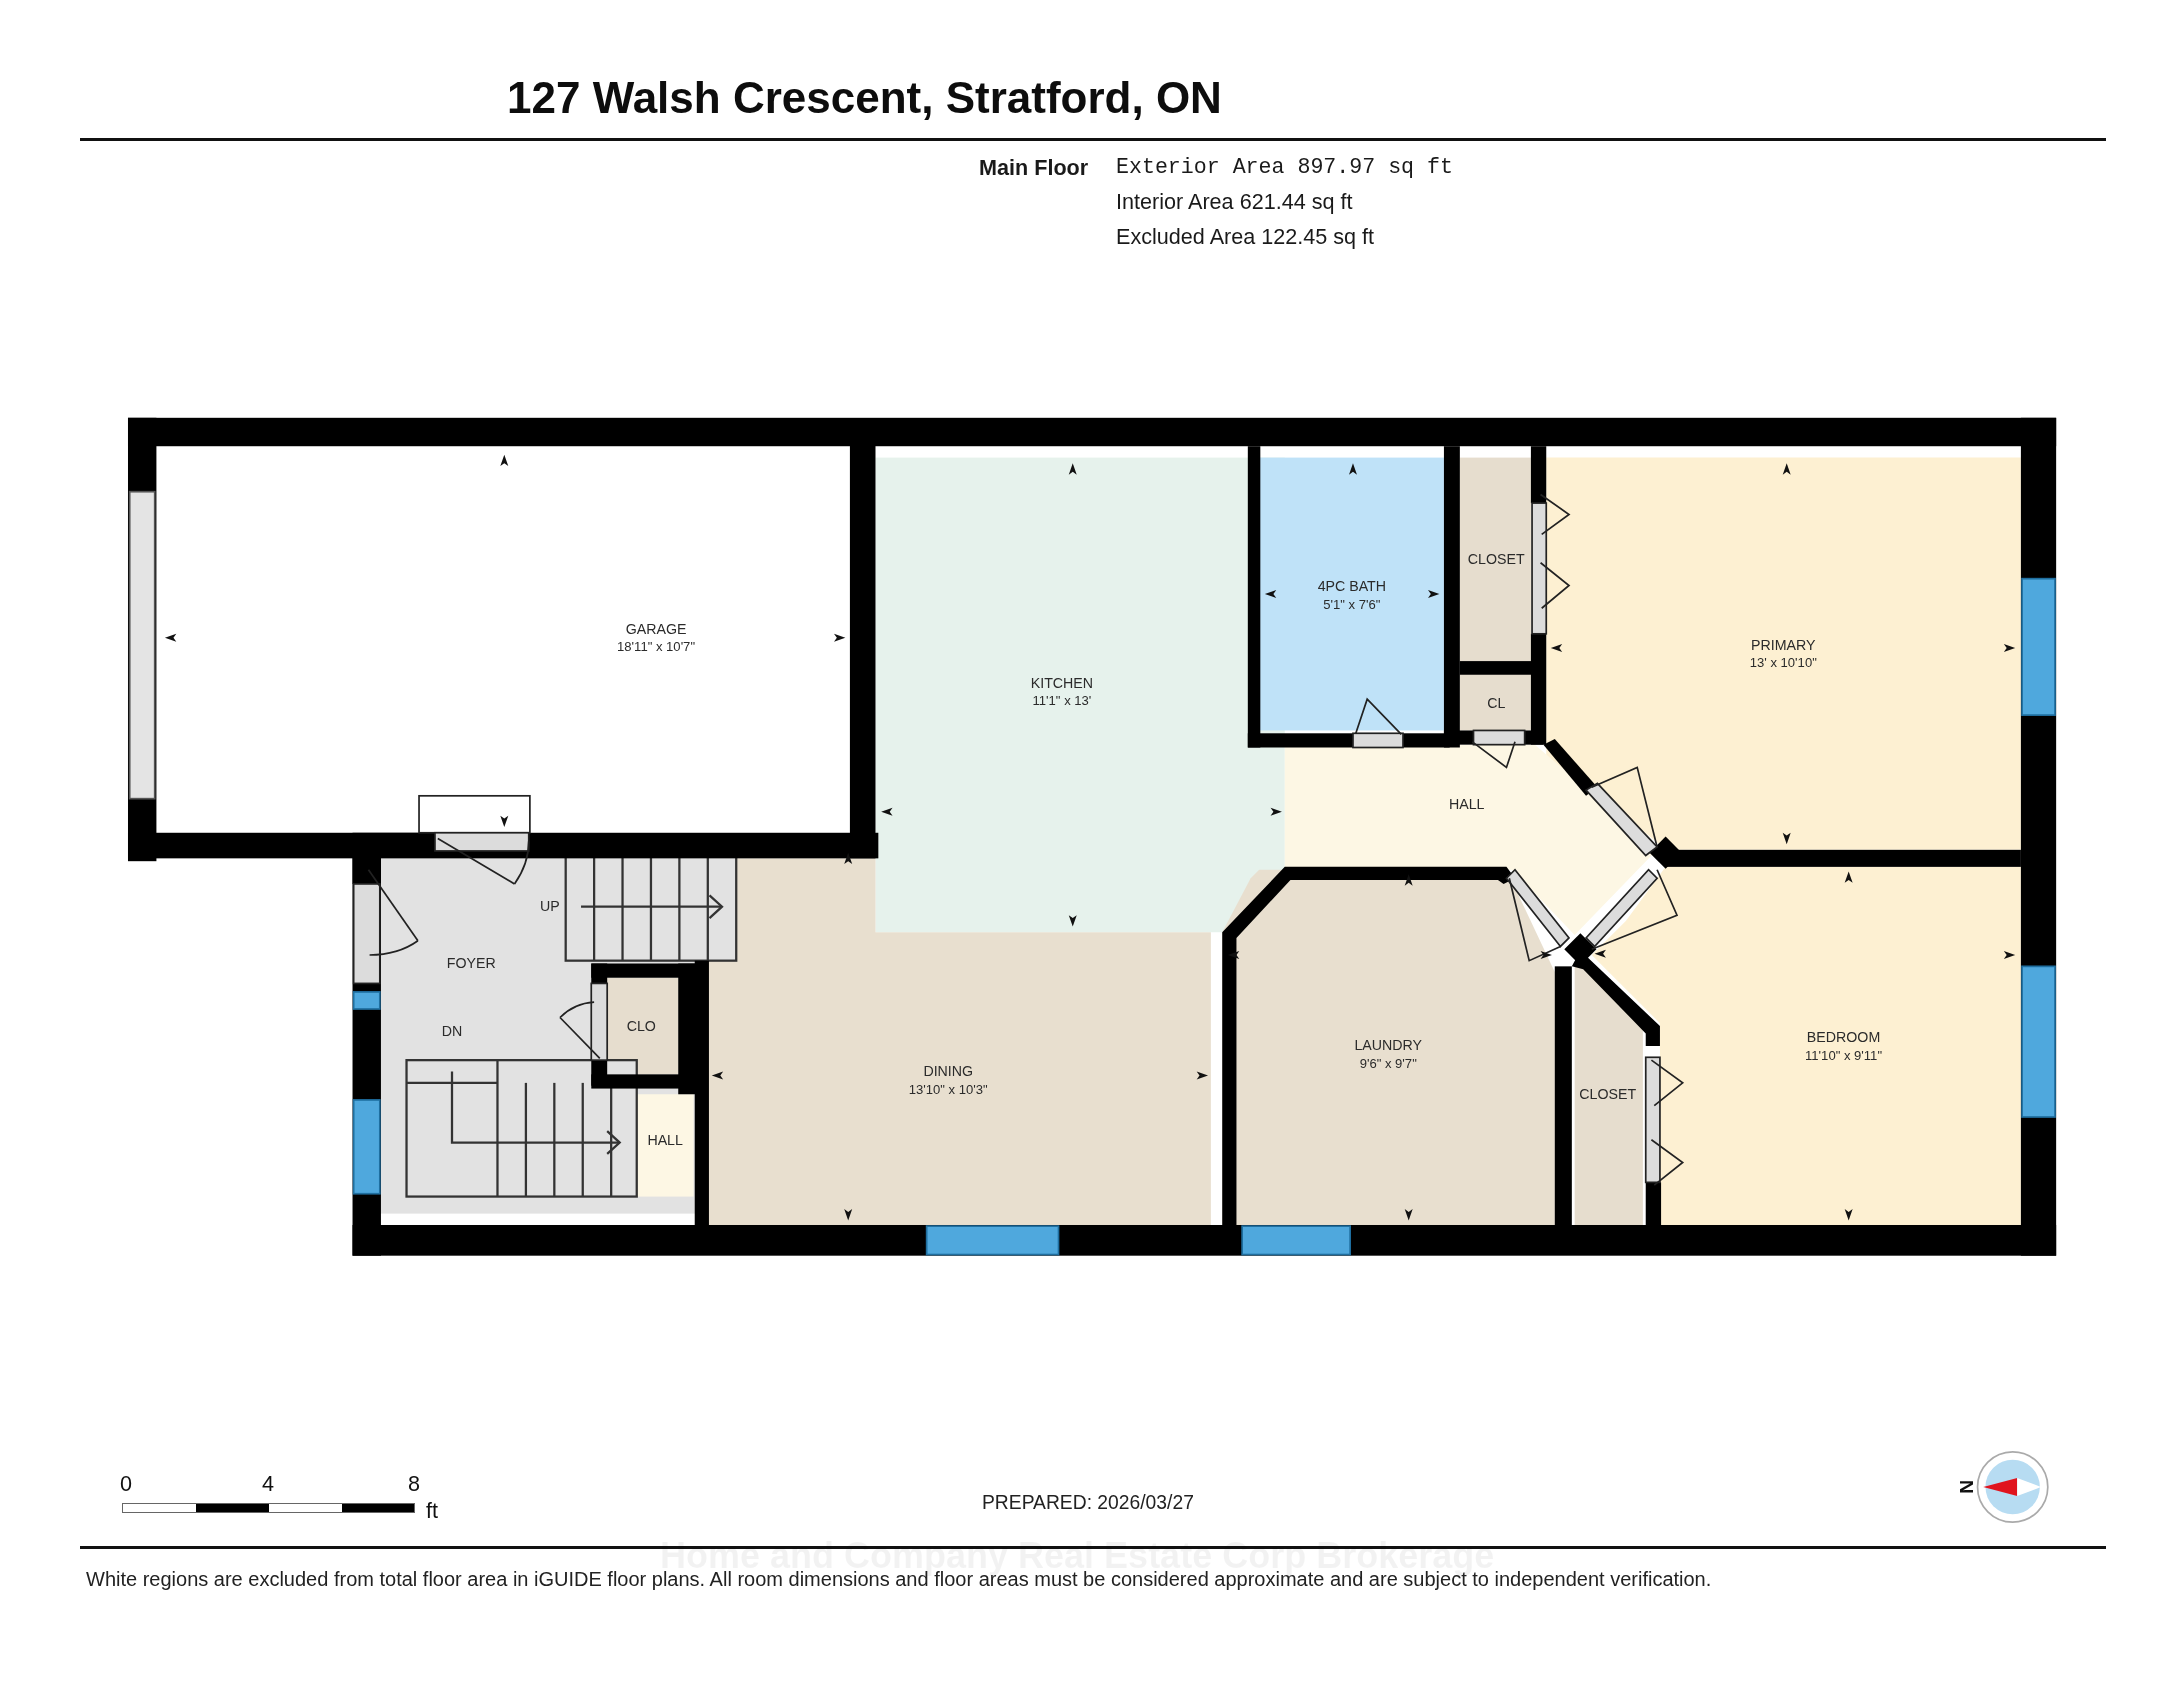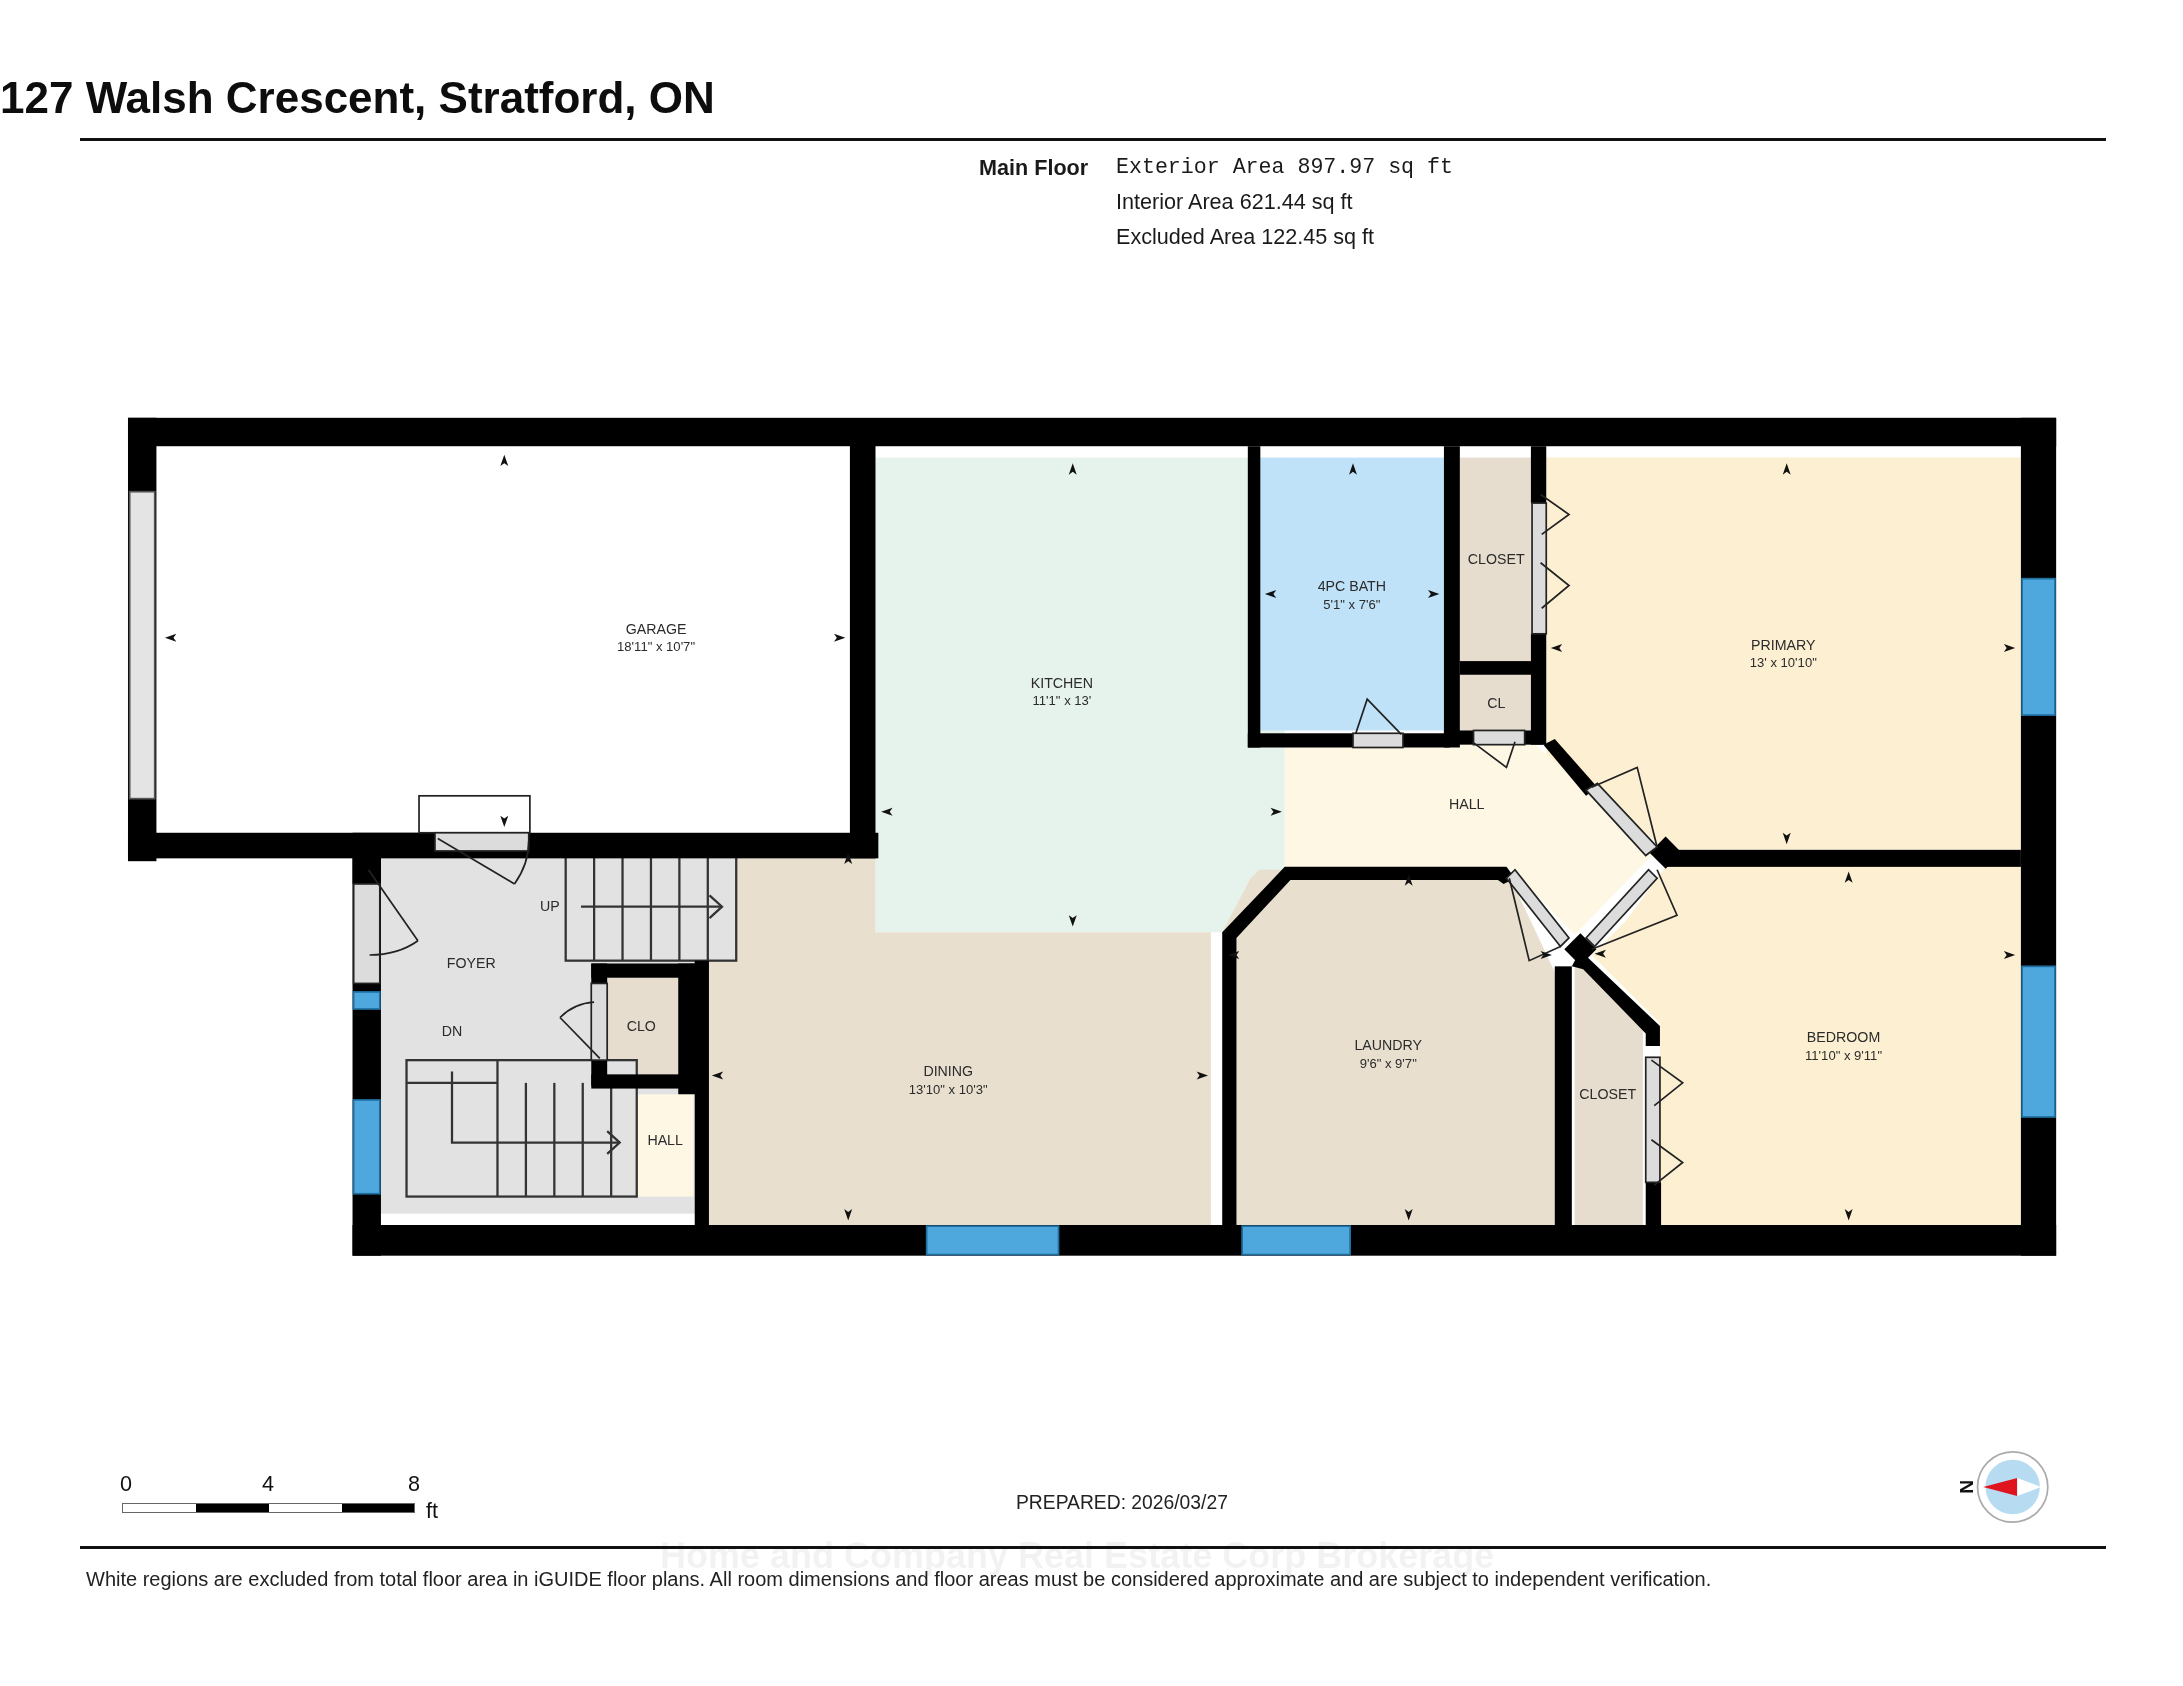--- a/index.html
+++ b/index.html
@@ -1,29 +1,29 @@
 <!DOCTYPE html>
 <html style="font-size:9px"><head>
 <meta charset="utf-8">
 <style>
   html, body { margin: 0; padding: 0; background: #ffffff; }
   body { width: 2183px; height: 1686px; position: relative; overflow: hidden;
          font-family: "Liberation Sans", "DejaVu Sans", sans-serif; color: #111; }
   .abs { position: absolute; }
-  .title { left: 0; width: 1729px; top: 73px; font-size: 44px; font-weight: bold;
+  .title { left: 0; width: 1729px; top: 73px; text-align: center; font-size: 44px; font-weight: bold;
            letter-spacing: 0px; color: #0d0d0d; }
   .rule { height: 3.4px; background: #111; }
   .areas { font-size: 21.6px; color: #1a1a1a; }
   .floor-label { font-weight: bold; }
   .area-row { position: absolute; white-space: nowrap; }
   .plan { left: 0; top: 0; width: 2183px; height: 1686px; }
   .room-label { font-size: 25px; fill: #2b2b2b; text-anchor: middle; font-family: "Liberation Sans", sans-serif; }
   .room-dim { font-size: 23px; fill: #2b2b2b; text-anchor: middle; font-family: "Liberation Sans", sans-serif; }
   .scale-num { font-size: 21.6px; color: #111; }
-  .prepared { font-size: 19.3px; color: #222; white-space: nowrap; margin-left: 34px; }
+  .prepared { font-size: 19.3px; color: #222; white-space: nowrap; }
   .disclaimer { font-size: 20px; color: #222; white-space: nowrap; }
   .watermark { font-size: 36px; color: rgba(0,0,0,0.05); white-space: nowrap; font-weight: bold; }
 </style>
 </head>
 <body>
 
 <div class="abs title">127 Walsh Crescent, Stratford, ON</div>
 <div class="abs rule" style="left:80px; top:138px; width:2026px;"></div>
 
 <div class="abs areas" style="left:0; top:0;">

